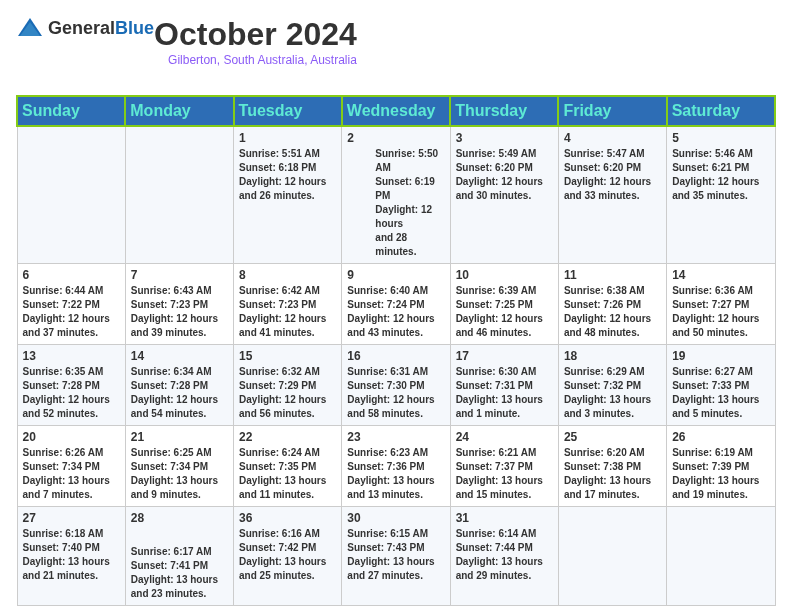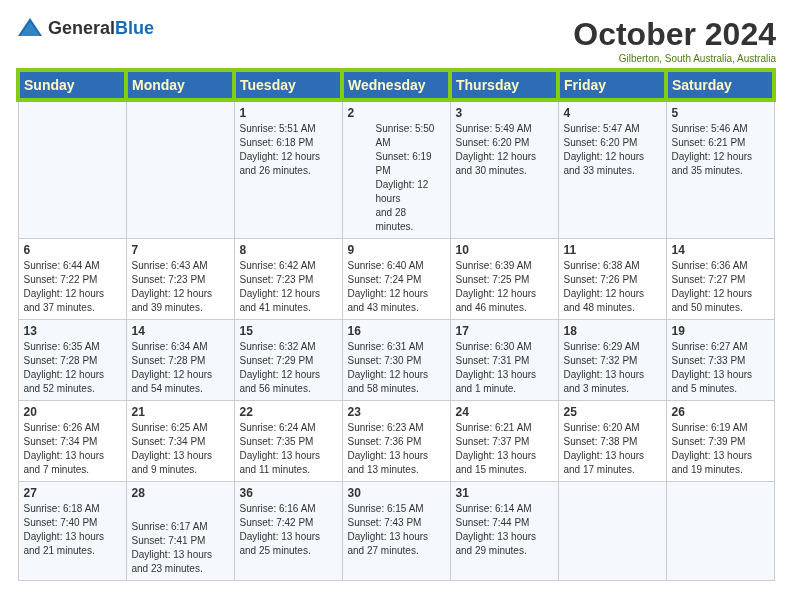--- a/index.html
+++ b/index.html
@@ -5,23 +5,22 @@
     * { box-sizing: border-box; margin: 0; padding: 0; }
     body {
       font-family: Arial, sans-serif;
       background: #fff;
       width: 792px;
       min-height: 612px;
       padding: 16px;
     }
     .header {
       display: flex;
-      justify-content: space-between;
       align-items: flex-start;
-      margin-bottom: 4px;
+      margin-bottom: 28px;
     }
     .logo {
       display: flex;
       align-items: center;
       gap: 4px;
     }
     .logo-text-general {
       font-size: 18px;
       font-weight: bold;
       color: #333;
@@ -37,38 +36,38 @@
     }
     .title-block {
       text-align: right;
     }
     .month-title {
       font-size: 32px;
       font-weight: bold;
       color: #333;
     }
     .location-title {
-      font-size: 10px;
-      color: #4d7c0f;
+      font-size: 12px;
+      color: #8b5cf6;
     }
     table {
       width: 100%;
       border-collapse: collapse;
       table-layout: fixed;
     }
     thead tr {
       background-color: #2d6db5;
     }
     thead th {
-      color: #fef9c3;
-      font-size: 14px;
+      color: #5eead4;
+      font-size: 16px;
       font-weight: bold;
       padding: 5px 4px;
       text-align: left;
-      border: 4px solid #84cc16;
+      border: 2px solid #84cc16;
     }
     tbody tr {
       vertical-align: top;
     }
     tbody td {
       border: 1px solid #ccc;
       padding: 4px 5px;
       font-size: 10px;
       color: #333;
       min-height: 70px;
@@ -81,20 +80,21 @@
       background-color: #fff;
     }
     .day-number {
       font-size: 12px;
       font-weight: bold;
       display: block;
       margin-bottom: 2px;
     }
     .day-info {
       line-height: 1.4;
+      font-weight: bold;
     }
   </style>
 </head>
 <body>
 
 <div class="header">
   <div class="logo">
     <svg class="logo-icon" viewBox="0 0 28 24" xmlns="http://www.w3.org/2000/svg">
       <polygon points="14,2 26,20 2,20" fill="#1a6bb5"></polygon>
       <polygon points="14,6 24,20 4,20" fill="#4a9fd4" opacity="0.5"></polygon>

